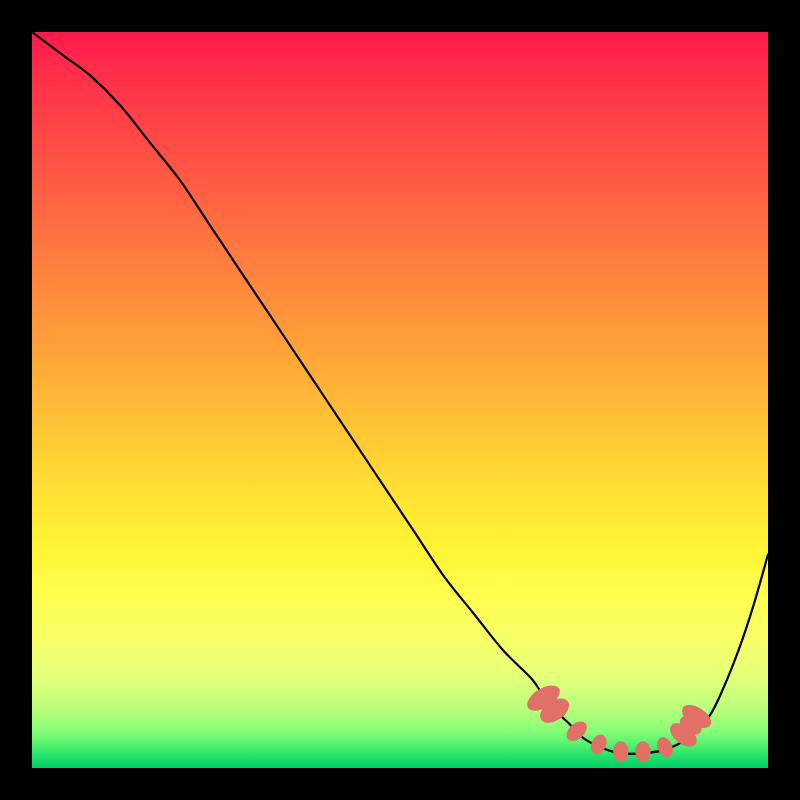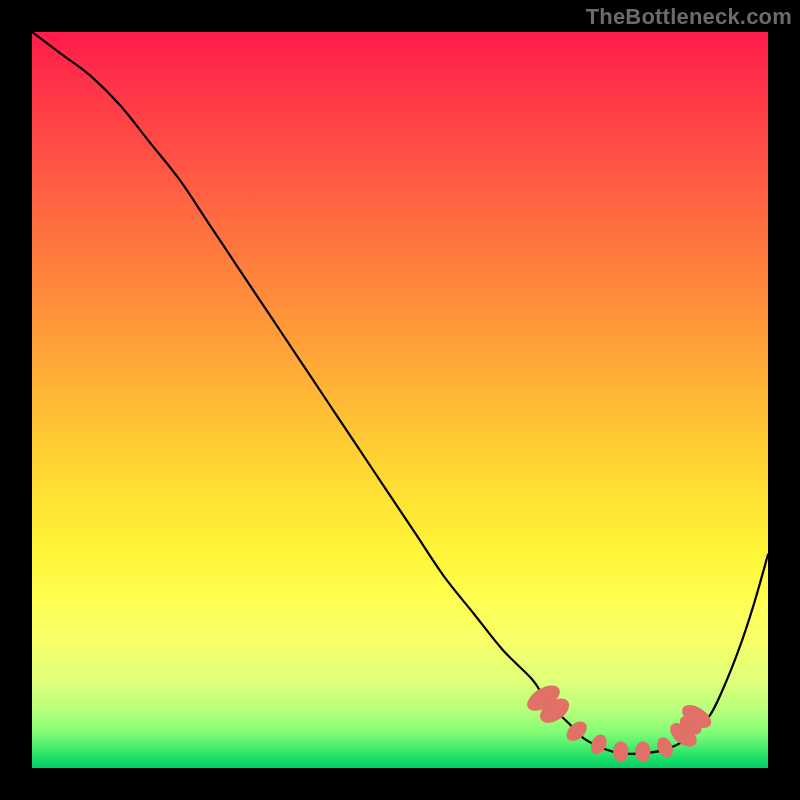--- a/index.html
+++ b/index.html
@@ -69,21 +69,20 @@
     stroke-linejoin: round;
   }
   .marker {
     fill: #e17067;
     stroke: none;
   }
 </style>
 </head>
 <body>
 <div class="outer">
-  <div class="watermark">TheBottleneck.com</div>
   <div class="plot">
     <svg class="curve" viewBox="0 0 736 736">
       <path id="curve-path" class="curve-path" d="M 0.00 0.00 C 4.91 3.68, 19.63 14.72, 29.44 22.08 C 39.25 29.44, 49.07 35.57, 58.88 44.16 C 68.69 52.75, 78.51 62.56, 88.32 73.60 C 98.13 84.64, 107.95 98.13, 117.76 110.40 C 127.57 122.67, 137.39 133.71, 147.20 147.20 C 157.01 160.69, 166.83 176.64, 176.64 191.36 C 186.45 206.08, 196.27 220.80, 206.08 235.52 C 215.89 250.24, 225.71 264.96, 235.52 279.68 C 245.33 294.40, 255.15 309.12, 264.96 323.84 C 274.77 338.56, 284.59 353.28, 294.40 368.00 C 304.21 382.72, 314.03 397.44, 323.84 412.16 C 333.65 426.88, 343.47 441.60, 353.28 456.32 C 363.09 471.04, 372.91 485.76, 382.72 500.48 C 392.53 515.20, 402.35 531.15, 412.16 544.64 C 421.97 558.13, 431.79 569.17, 441.60 581.44 C 451.41 593.71, 461.23 607.20, 471.04 618.24 C 480.85 629.28, 493.12 639.09, 500.48 647.68 C 507.84 656.27, 509.07 662.40, 515.20 669.76 C 521.33 677.12, 531.15 685.71, 537.28 691.84 C 543.41 697.97, 545.87 702.27, 552.00 706.56 C 558.13 710.85, 567.95 715.15, 574.08 717.60 C 580.21 720.05, 582.67 720.67, 588.80 721.28 C 594.93 721.89, 603.52 721.89, 610.88 721.28 C 618.24 720.67, 625.60 720.05, 632.96 717.60 C 640.32 715.15, 647.68 712.08, 655.04 706.56 C 662.40 701.04, 670.99 693.07, 677.12 684.48 C 683.25 675.89, 686.93 666.08, 691.84 655.04 C 696.75 644.00, 701.65 631.73, 706.56 618.24 C 711.47 604.75, 716.37 590.03, 721.28 574.08 C 726.19 558.13, 733.55 531.15, 736.00 522.56"></path>
       <g id="markers">
           <ellipse cx="511.52" cy="666.08" rx="9.72" ry="18.22" class="marker" transform="rotate(58 511.52 666.08)" fill="#e17067"></ellipse>
           <ellipse cx="522.56" cy="678.59" rx="9.72" ry="16.19" class="marker" transform="rotate(56 522.56 678.59)" fill="#e17067"></ellipse>
           <ellipse cx="544.64" cy="699.20" rx="7.69" ry="11.74" class="marker" transform="rotate(48 544.64 699.20)" fill="#e17067"></ellipse>
           <ellipse cx="566.72" cy="712.45" rx="7.29" ry="10.52" class="marker" transform="rotate(25 566.72 712.45)" fill="#e17067"></ellipse>
           <ellipse cx="588.80" cy="719.81" rx="7.69" ry="10.52" class="marker" transform="rotate(0 588.80 719.81)" fill="#e17067"></ellipse>
           <ellipse cx="610.88" cy="719.81" rx="7.69" ry="10.52" class="marker" transform="rotate(0 610.88 719.81)" fill="#e17067"></ellipse>

